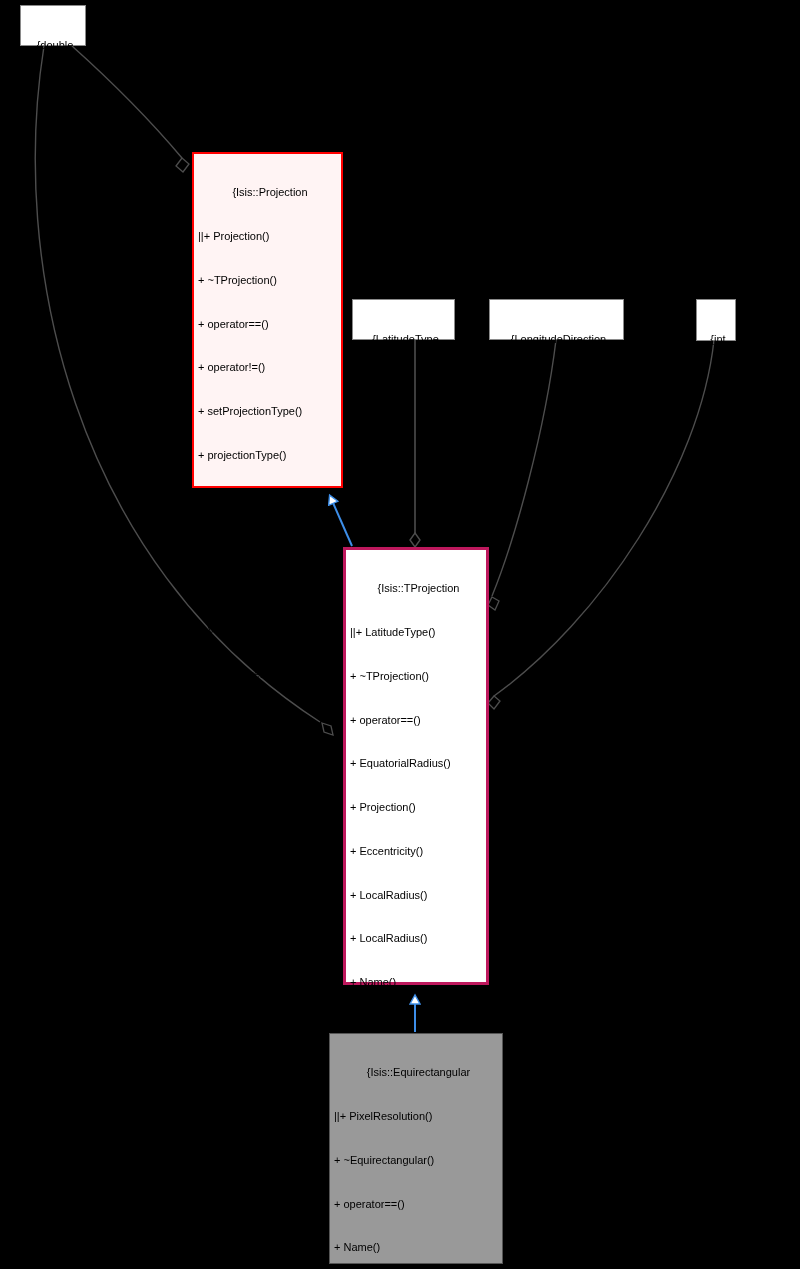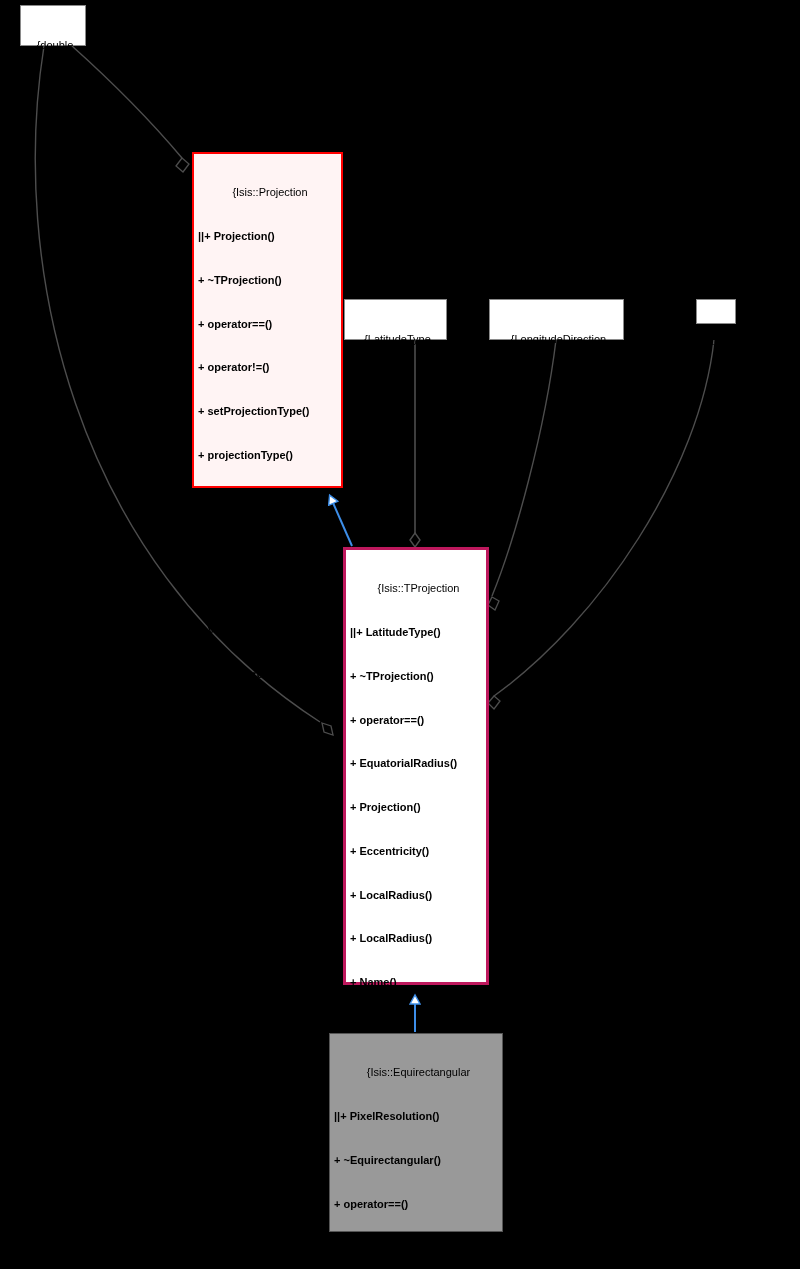--- a/index.html
+++ b/index.html
@@ -45,21 +45,20 @@
     padding: 3px 4px;
   }
   .node .cls-title {
     display: block;
     text-align: center;
     padding-left: 4px;
   }
   .node .member {
     display: block;
     text-align: left;
-    font-weight: bold;
   }
   .node .cls-close {
     display: block;
     text-align: center;
     padding-right: 8px;
   }
   
   #node-projection {
     background: #fff4f4;
     border: 2px solid #ff0000;
@@ -118,31 +117,31 @@
     <g>
       <path d="M 415,1032 L 415,996" fill="none" stroke="#3d8ee8" stroke-width="2" marker-end="url(#inherit-arrow)"></path>
     </g>
   </svg>
 
   <div class="node plain" id="node-double" style="left:20px; top:5px; width:66px; height:41px;">
     <span class="cls-title">{double</span>
     <span class="cls-title">||}</span>
   </div>
 
-  <div class="node plain" id="node-latitudetype" style="left:344px; top:299px; width:103px; height:41px;">
+  <div class="node plain" id="node-latitudetype" style="left:352px; top:299px; width:103px; height:41px;">
     <span class="cls-title">{LatitudeType</span>
     <span class="cls-title">||}</span>
   </div>
 
   <div class="node plain" id="node-longitudedirection" style="left:489px; top:299px; width:135px; height:41px;">
     <span class="cls-title">{LongitudeDirection</span>
     <span class="cls-title">||}</span>
   </div>
 
-  <div class="node plain" id="node-int" style="left:696px; top:299px; width:40px; height:25px;">
+  <div class="node plain" id="node-int" style="left:696px; top:299px; width:40px; height:42px;">
     <span class="cls-title">{int</span>
     <span class="cls-title">||}</span>
   </div>
 
   <div class="node" id="node-projection" style="left:192px; top:152px; width:151px; height:336px;">
     <span class="cls-title">{Isis::Projection</span>
     <span class="member">||+ Projection()</span>
     <span class="member">+ ~TProjection()</span>
     <span class="member">+ operator==()</span>
     <span class="member">+ operator!=()</span>
@@ -190,21 +189,21 @@
     
     
     
     
     
     
     
     
   </div>
 
-  <div class="node" id="node-equirectangular" style="left:329px; top:1033px; width:174px; height:199px;">
+  <div class="node" id="node-equirectangular" style="left:329px; top:1033px; width:174px; height:231px;">
     <span class="cls-title">{Isis::Equirectangular</span>
     <span class="member">||+ PixelResolution()</span>
     <span class="member">+ ~Equirectangular()</span>
     <span class="member">+ operator==()</span>
     <span class="member">+ Name()</span>
     
     
     
     
     

